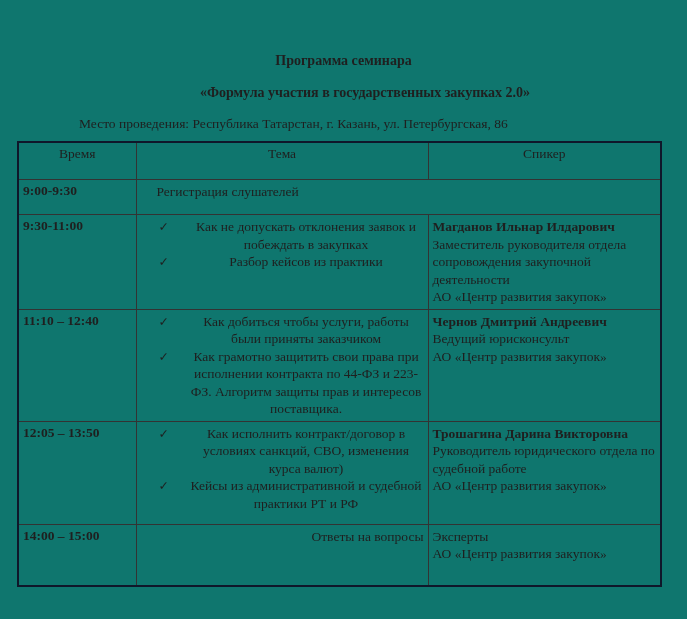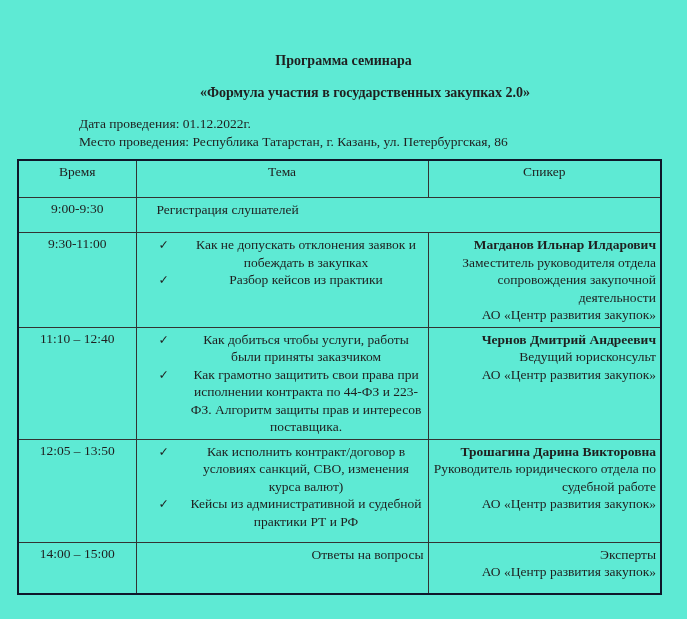--- a/index.html
+++ b/index.html
@@ -1,20 +1,20 @@
 <!DOCTYPE html>
 <html><head>
 <meta charset="utf-8">
 <style>
   html, body { margin: 0; padding: 0; background: #ffffff; }
   .page {
     position: relative;
     width: 687px;
     height: 619px;
-    background: #5eead4;
+    background: #0f766e;
     font-family: "Liberation Serif", "DejaVu Serif", serif;
     color: #1f1f1f;
     overflow: hidden;
   }
   .doc-title {
     padding-top: 52px;
     text-align: center;
     font-weight: bold;
     font-size: 14px;
     line-height: 18px;
@@ -51,44 +51,43 @@
     height: 30px;
     font-size: 13.5px;
   }
   .program col.c-time { width: 118px; }
   .program col.c-topic { width: 292px; }
   .program col.c-speaker { width: 233px; }
   tbody tr:nth-child(1) { height: 35px; }
   tbody tr:nth-child(2) { height: 84px; }
   tbody tr:nth-child(3) { height: 102px; }
   tbody tr:nth-child(4) { height: 103px; }
-  tbody tr:nth-child(5) { height: 52px; }
-  .time-cell { text-align: center; white-space: nowrap; }
+  tbody tr:nth-child(5) { height: 62px; }
+  .time-cell { text-align: left; white-space: nowrap; font-weight: bold; }
   .topic-cell { line-height: 17px; }
   .topic-cell.align-left { padding-left: 20px; }
   .topic-cell.align-center { text-align: right; }
   .bullet-item { display: flex; padding-left: 18px; line-height: 17.5px; }
   .check {
     flex: 0 0 32px;
     width: 32px;
     font-family: "DejaVu Sans", sans-serif;
     font-size: 12.5px;
   }
   .bullet-text { flex: 1; padding-right: 2px; text-align: center; }
-  .speaker-cell { text-align: right; line-height: 17.5px; padding: 2px 6px; }
+  .speaker-cell { text-align: left; line-height: 17.5px; padding: 2px 6px; }
   .speaker-name { font-weight: bold; }
 </style>
 </head>
 <body>
 
 <div class="page">
   <div class="doc-title">Программа семинара</div>
   <div class="doc-subtitle">«Формула участия в государственных закупках 2.0»</div>
   <div class="meta">
-    <div>Дата проведения: 01.12.2022г.</div>
     <div>Место проведения: Республика Татарстан, г. Казань, ул. Петербургская, 86</div>
   </div>
   <table class="program">
     <colgroup>
       <col class="c-time">
         <col class="c-topic">
         <col class="c-speaker">
     </colgroup>
     <thead>
       <tr>

